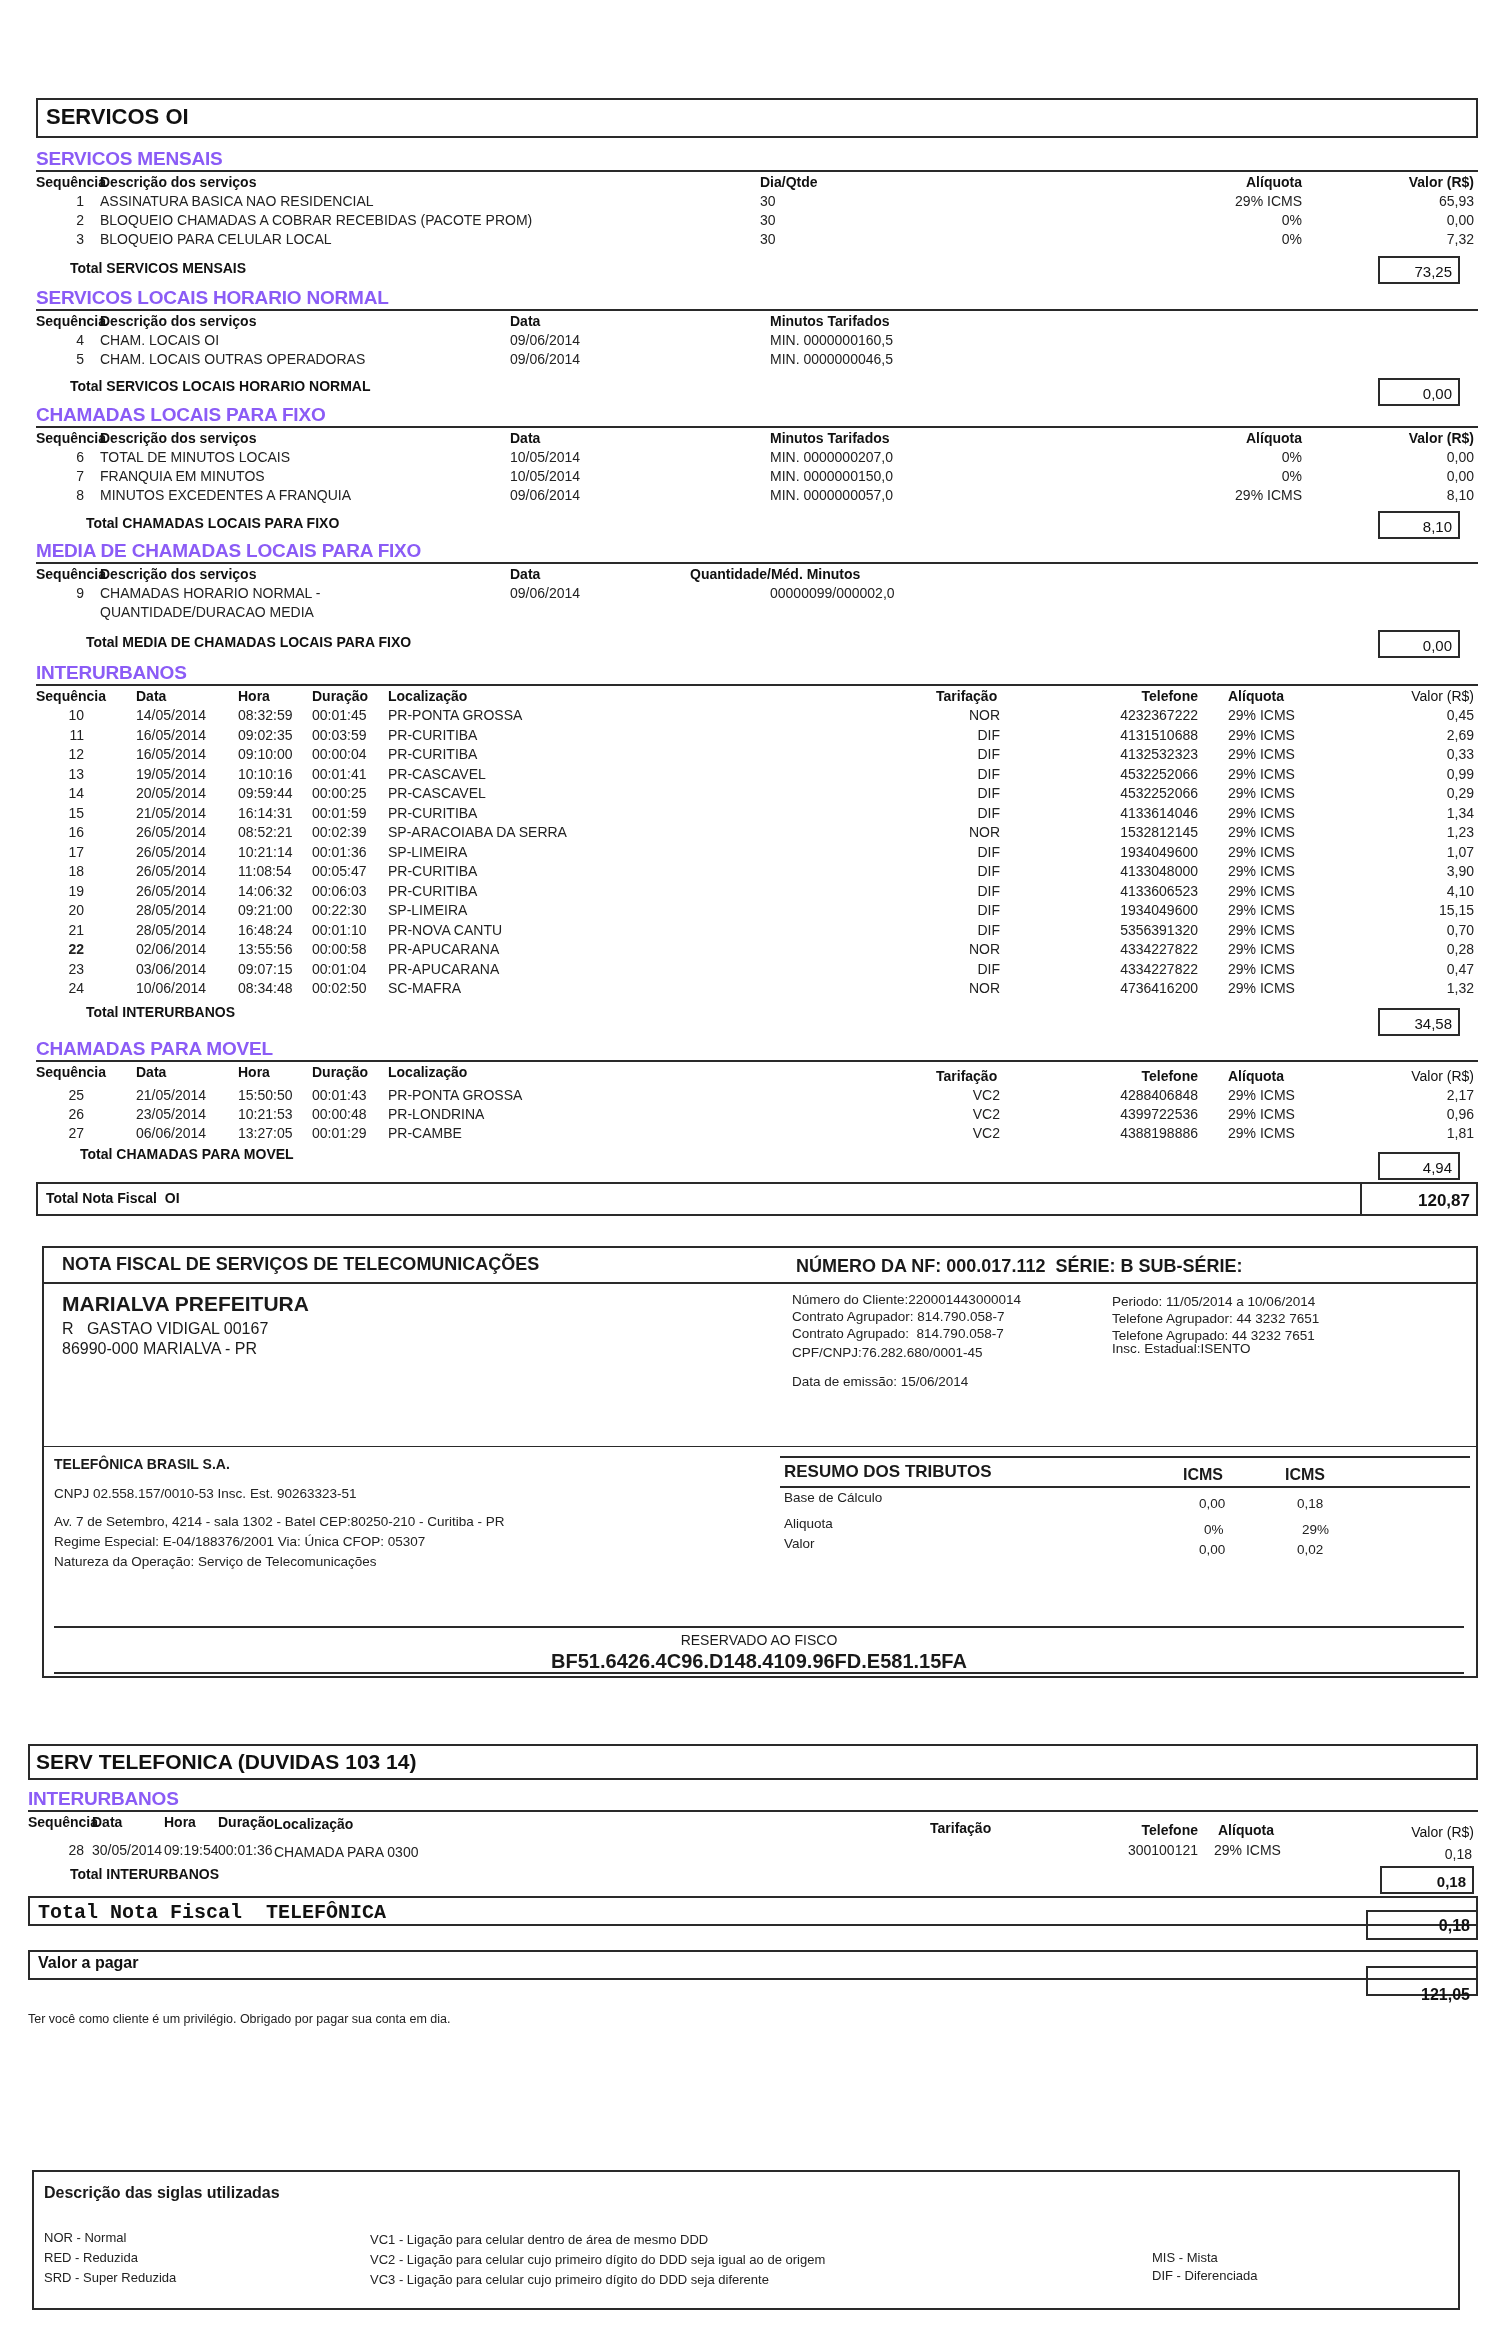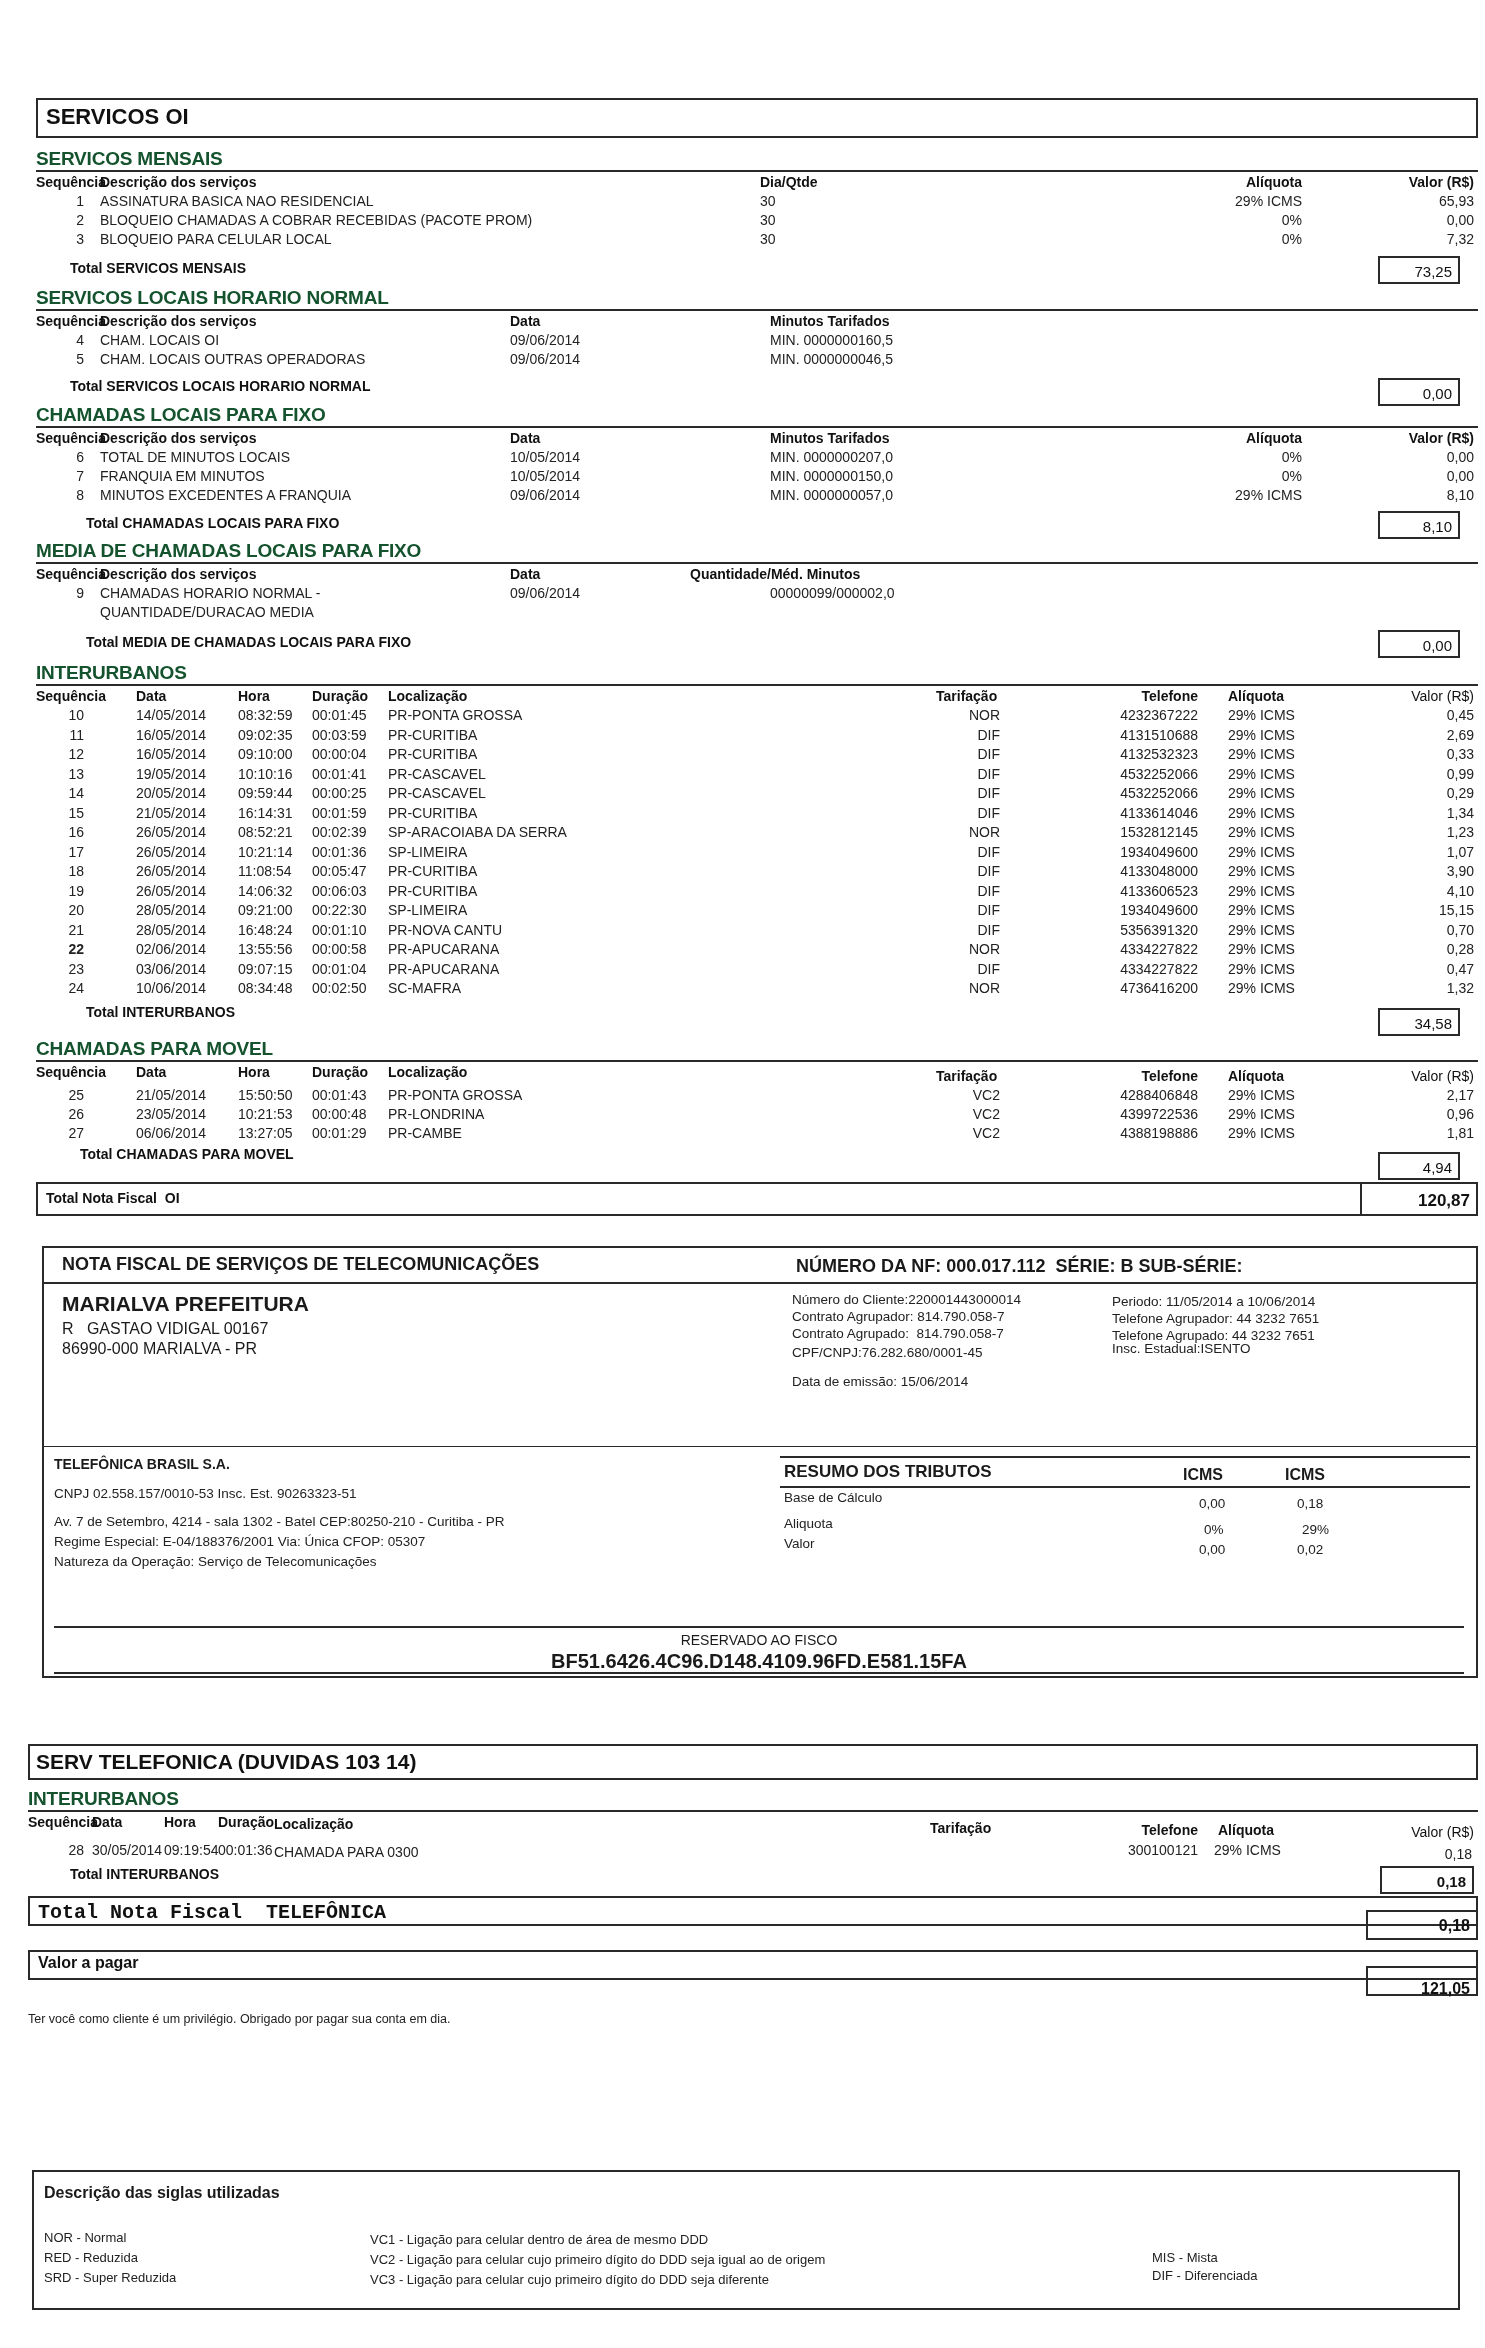--- a/index.html
+++ b/index.html
@@ -1,21 +1,21 @@
 <!DOCTYPE html>
 <html><head>
 <meta charset="utf-8">
 <style>
   * { box-sizing: border-box; margin: 0; padding: 0; }
   html, body { width: 1485px; height: 2348px; background: #ffffff; }
   body { position: relative; font-family: "Liberation Sans", sans-serif; color: #1a1a1a; overflow: hidden; }
   .abs { position: absolute; }
   .box { position: absolute; border: 2px solid #2a2a2a; }
   .hline { position: absolute; height: 2px; background: #2a2a2a; }
-  .h-sect { position: absolute; font-weight: bold; font-size: 19px; color: #14532d; white-space: nowrap; letter-spacing: -0.2px; }
+  .h-sect { position: absolute; font-weight: bold; font-size: 19px; color: #8b5cf6; white-space: nowrap; letter-spacing: -0.2px; }
   .th { position: absolute; font-weight: bold; font-size: 14px; color: #111; white-space: nowrap; }
   .td { position: absolute; font-size: 14px; color: #222; white-space: nowrap; }
   .r { text-align: right; }
   .total-lbl { position: absolute; font-weight: bold; font-size: 14px; color: #111; white-space: nowrap; }
   .tbox { position: absolute; border: 2px solid #2a2a2a; width: 82px; height: 28px; font-size: 15px; text-align: right; padding: 5px 6px 0 0; color: #111; }
   .big-title { position: absolute; font-weight: bold; font-size: 22px; color: #111; white-space: nowrap; }
   .row { position: absolute; left: 0; width: 1485px; height: 19px; }
   .small { position: absolute; font-size: 13.5px; color: #222; white-space: nowrap; }
 </style>
 </head>
@@ -435,21 +435,21 @@
 </div>
 <div class="total-lbl" style="left:70px;top:1866px;">Total INTERURBANOS</div>
 <div class="tbox" style="left:1380px;top:1866px;width:94px;font-weight:bold;">0,18</div>
 
 <div class="box" style="left:28px;top:1896px;width:1450px;height:30px;"></div>
 <div class="total-lbl" style="left:38px;top:1901px;font-size:20px;white-space:pre;font-family:Liberation Mono, monospace;">Total Nota Fiscal  TELEFÔNICA</div>
 <div class="tbox" style="left:1366px;top:1910px;width:112px;height:30px;font-weight:bold;font-size:16px;padding-top:5px;">0,18</div>
 
 <div class="box" style="left:28px;top:1950px;width:1450px;height:30px;"></div>
 <div class="total-lbl" style="left:38px;top:1954px;font-size:16px;">Valor a pagar</div>
-<div class="tbox" style="left:1366px;top:1966px;width:112px;height:30px;font-weight:bold;font-size:16px;padding-top:12px;">121,05</div>
+<div class="tbox" style="left:1366px;top:1966px;width:112px;height:30px;font-weight:bold;font-size:16px;padding-top:18px;">121,05</div>
 
 <div class="small" style="left:28px;top:2012px;font-size:12.5px;">Ter você como cliente é um privilégio. Obrigado por pagar sua conta em dia.</div>
 
 <div class="box" style="left:32px;top:2170px;width:1428px;height:140px;"></div>
 <div class="abs" style="left:44px;top:2184px;font-weight:bold;font-size:16px;white-space:nowrap;">Descrição das siglas utilizadas</div>
 <div class="small" style="left:44px;top:2230px;font-size:13px;">NOR - Normal</div>
 <div class="small" style="left:44px;top:2250px;font-size:13px;">RED - Reduzida</div>
 <div class="small" style="left:44px;top:2270px;font-size:13px;">SRD - Super Reduzida</div>
 <div class="small" style="left:370px;top:2232px;font-size:13px;">VC1 - Ligação para celular dentro de área de mesmo DDD</div>
 <div class="small" style="left:370px;top:2252px;font-size:13px;">VC2 - Ligação para celular cujo primeiro dígito do DDD seja igual ao de origem</div>

